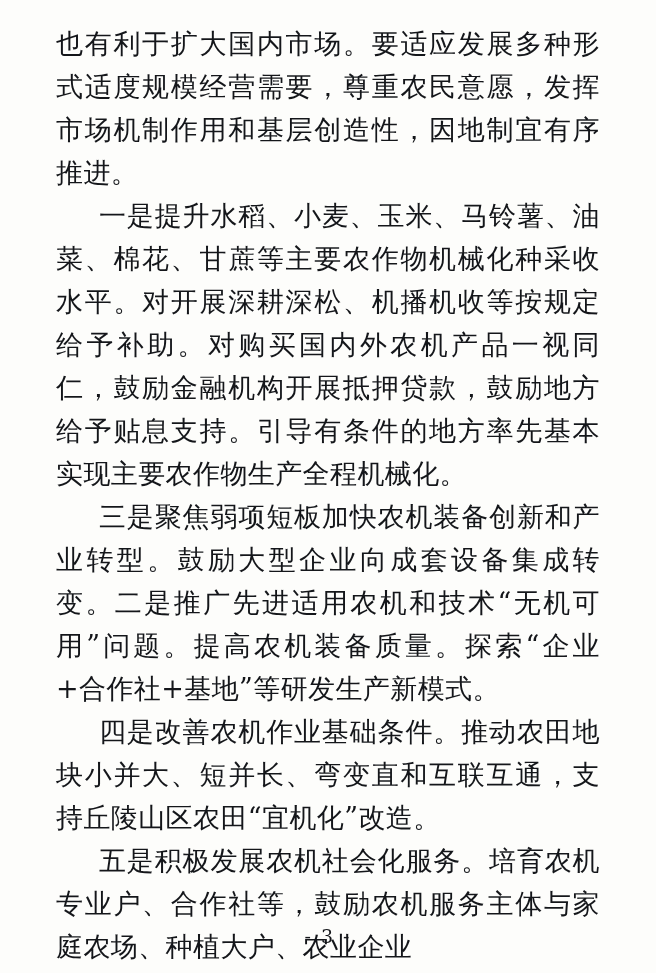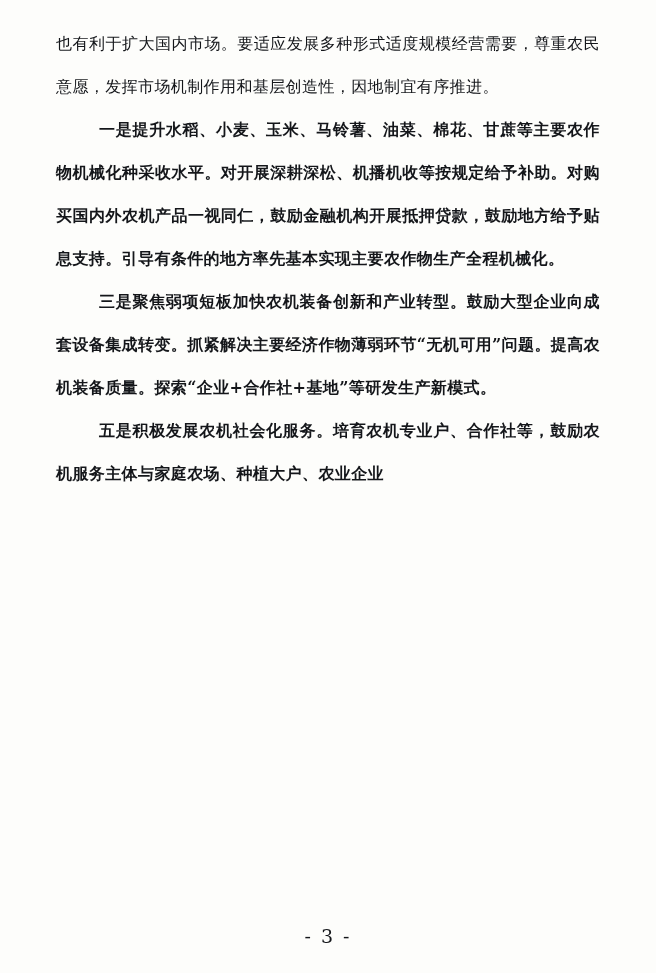--- a/index.html
+++ b/index.html
@@ -18,50 +18,50 @@
     box-sizing: border-box;
     overflow: hidden;
   }
   .content {
     position: absolute;
     left: 56px;
     top: 22px;
     width: 544px;
   }
   .para {
-    font-size: 16px;
+    font-size: 27px;
     line-height: 43px;
     color: #14161a;
     text-align: justify;
     text-justify: inter-ideograph;
     letter-spacing: 0.4px;
     margin: 0;
     text-indent: 0;
     font-family: "DejaVu Serif", "Liberation Serif", serif;
   }
   .para.indent {
     text-indent: 43px;
-    font-weight: bold;
   }
   .footer {
     position: absolute;
     left: 0;
     right: 0;
     bottom: 26px;
     text-align: center;
     font-size: 19px;
     color: #14161a;
     letter-spacing: 2px;
     font-family: "DejaVu Serif", "Liberation Serif", serif;
   }
 </style>
 </head>
 <body>
 
 <div class="page">
   <div class="content">
     <p class="para">也有利于扩大国内市场。要适应发展多种形式适度规模经营需要，尊重农民意愿，发挥市场机制作用和基层创造性，因地制宜有序推进。</p>
     <p class="para indent">一是提升水稻、小麦、玉米、马铃薯、油菜、棉花、甘蔗等主要农作物机械化种采收水平。对开展深耕深松、机播机收等按规定给予补助。对购买国内外农机产品一视同仁，鼓励金融机构开展抵押贷款，鼓励地方给予贴息支持。引导有条件的地方率先基本实现主要农作物生产全程机械化。</p>
-    <p class="para indent">三是聚焦弱项短板加快农机装备创新和产业转型。鼓励大型企业向成套设备集成转变。抓紧解决主要经济作物薄弱环节“无机可用”问题。提高农机装备质量。探索“企业+合作社+基地”等研发生产新模式。</p>
+    <p class="para indent">三是聚焦弱项短板加快农机装备创新和产业转型。鼓励大型企业向成套设备集成转变。二是推广先进适用农机和技术“无机可用”问题。提高农机装备质量。探索“企业+合作社+基地”等研发生产新模式。</p>
+    <p class="para indent">四是改善农机作业基础条件。推动农田地块小并大、短并长、弯变直和互联互通，支持丘陵山区农田“宜机化”改造。</p>
     <p class="para indent">五是积极发展农机社会化服务。培育农机专业户、合作社等，鼓励农机服务主体与家庭农场、种植大户、农业企业</p>
   </div>
   <div class="footer">- 3 -</div>
 </div>
 
 </body></html>

